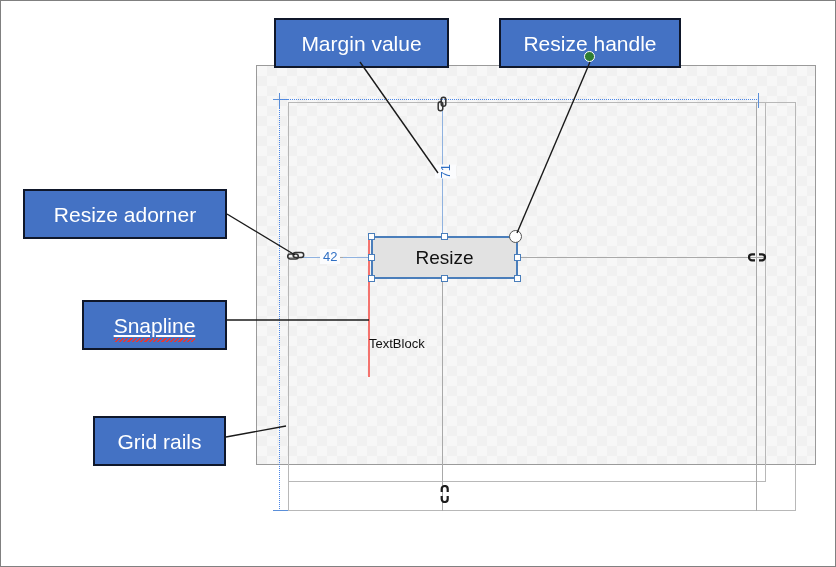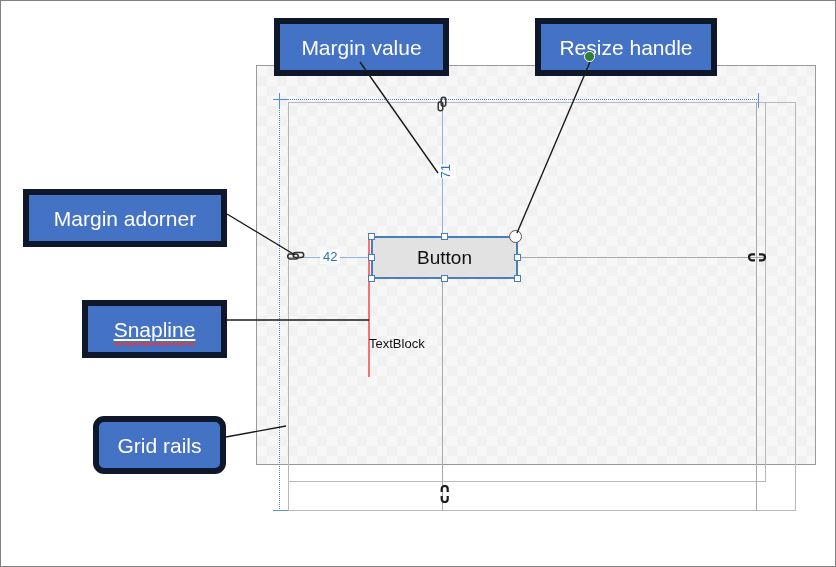--- a/index.html
+++ b/index.html
@@ -170,21 +170,21 @@
     font-size: 13px;
     line-height: 1;
     font-family: "DejaVu Sans", sans-serif;
   }
   .chain-icon svg { display: block; }
 
   
   .callout {
     position: absolute;
     background: #4472c4;
-    border: 6px solid #0f172a;
+    border: 2px solid #0f172a;
     color: #ffffff;
     font-size: 21px;
     line-height: 1;
     display: flex;
     align-items: center;
     justify-content: center;
     padding: 23px 14px;
     box-sizing: border-box;
     white-space: nowrap;
   }
@@ -196,24 +196,24 @@
   }
   .squiggle {
     position: absolute;
     left: 0; right: 0; bottom: -6px;
     height: 4px;
     background-image: repeating-linear-gradient(
       135deg, #e03a3a 0 1.5px, transparent 1.5px 3px);
   }
 
   #callout-margin-value   { left: 273px; top: 17px;  width: 175px; height: 44px; }
-  #callout-resize-handle  { left: 498px; top: 17px;  width: 182px; height: 44px; margin-left: 36px; }
+  #callout-resize-handle  { left: 498px; top: 17px;  width: 182px; height: 44px; }
   #callout-margin-adorner { left: 22px;  top: 188px; width: 204px; height: 43px; }
   #callout-snapline       { left: 81px;  top: 299px; width: 145px; height: 50px; }
-  #callout-grid-rails     { left: 92px;  top: 415px; width: 133px; height: 41px; border-radius: 11px; }
+  #callout-grid-rails     { left: 92px;  top: 415px; width: 133px; height: 41px; }
 
   #green-dot {
     position: absolute;
     left: 583px;
     top: 50px;
     width: 11px;
     height: 11px;
     border-radius: 50%;
     background: #2e7d32;
     border: 1.5px solid #ffffff;
@@ -283,21 +283,21 @@
       <svg width="14" height="18" viewBox="0 0 14 18">
         <g transform="rotate(90 7 9)">
           <path d="M5.0 4.3 h-3.0 a3.0 3.0 0 0 0 0 6.0 h3.0" fill="none" stroke="#1c1c1c" stroke-width="2.2"></path>
           <path d="M9.0 4.3 h3.0 a3.0 3.0 0 0 1 0 6.0 h-3.0" fill="none" stroke="#1c1c1c" stroke-width="2.2"></path>
         </g>
       </svg>
     </div>
 
     <div id="snapline"></div>
 
-    <div id="button-element">Button</div>
+    <div id="button-element">Resize</div>
     <div id="button-selection">
       <div class="sel-handle" style="left:-5px;  top:-5px;"></div>
       <div class="sel-handle" style="left:68px;  top:-5px;"></div>
       <div class="sel-handle" style="left:141px; top:-5px;"></div>
       <div class="sel-handle" style="left:-5px;  top:16px;"></div>
       <div class="sel-handle" style="left:141px; top:16px;"></div>
       <div class="sel-handle" style="left:-5px;  top:37px;"></div>
       <div class="sel-handle" style="left:68px;  top:37px;"></div>
       <div class="sel-handle" style="left:141px; top:37px;"></div>
     </div>
@@ -309,21 +309,21 @@
   <div class="callout" id="callout-margin-value">
     <span class="txt">Margin value</span>
   </div>
 
   <div class="callout" id="callout-resize-handle">
     <span class="txt">Resize handle</span>
   </div>
   <div id="green-dot"></div>
 
   <div class="callout" id="callout-margin-adorner">
-    <span class="txt">Margin adorner</span>
+    <span class="txt">Resize adorner</span>
   </div>
 
   <div class="callout" id="callout-snapline">
     <span class="txt misspelled">Snapline<span class="squiggle"></span></span>
   </div>
 
   <div class="callout" id="callout-grid-rails">
     <span class="txt">Grid rails</span>
   </div>
 

